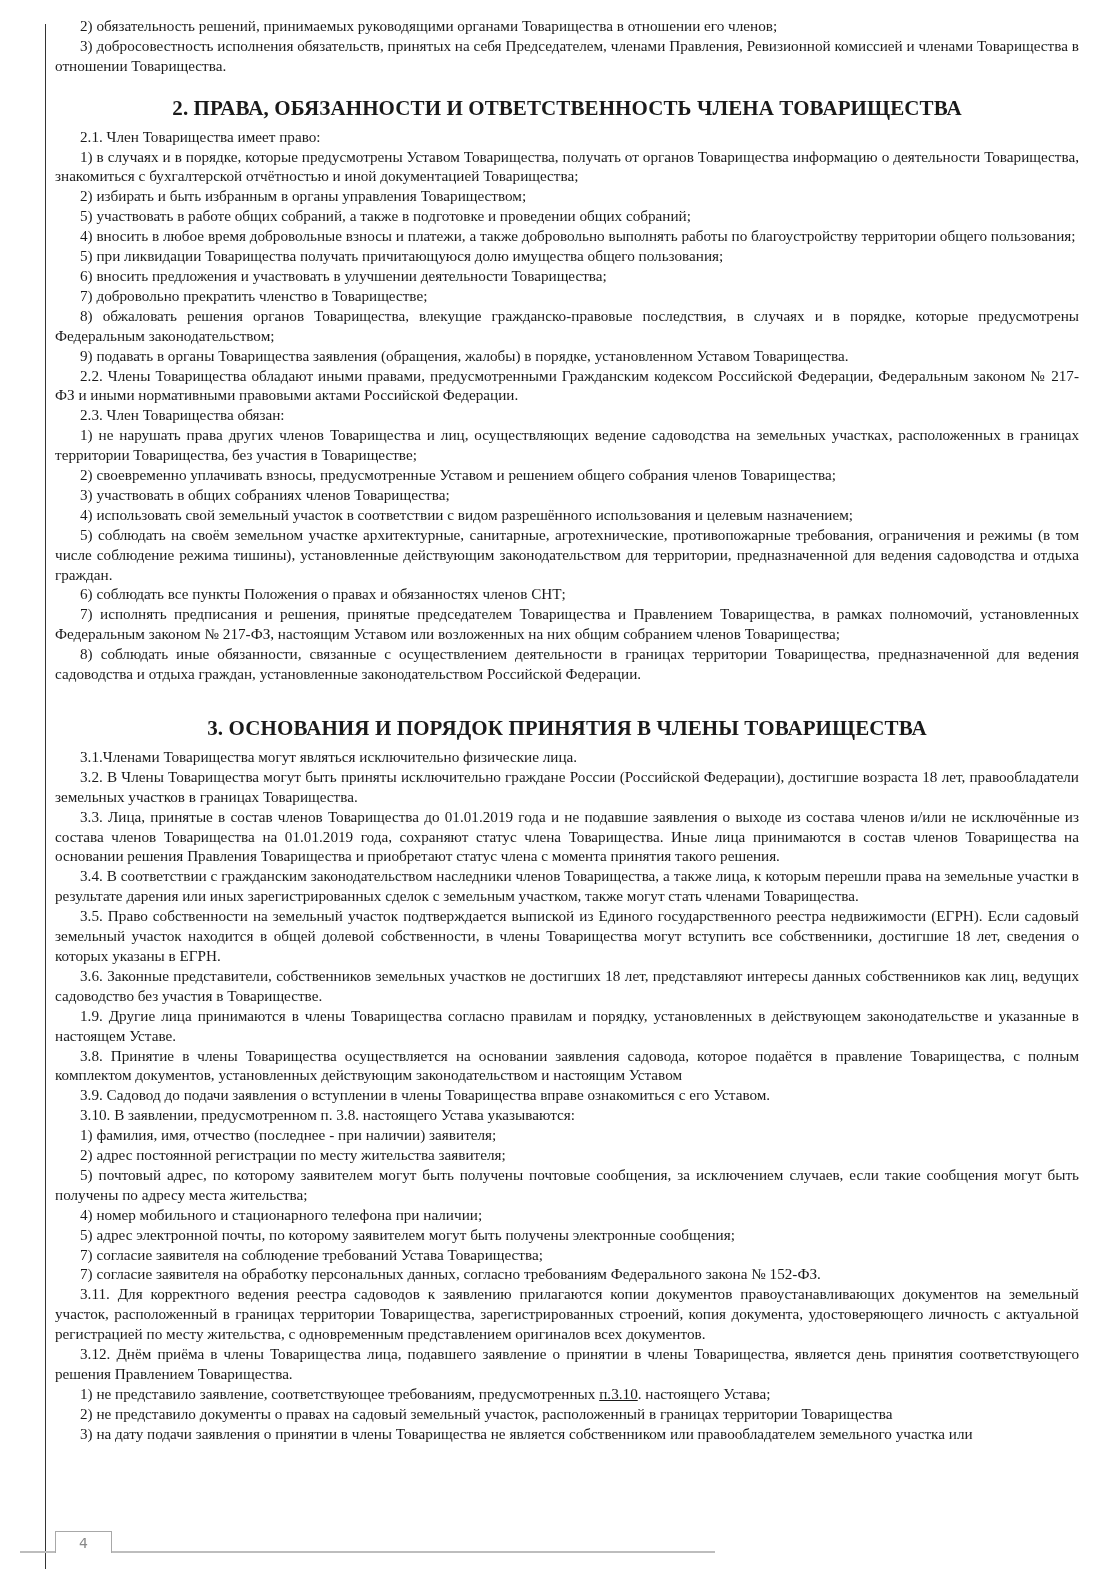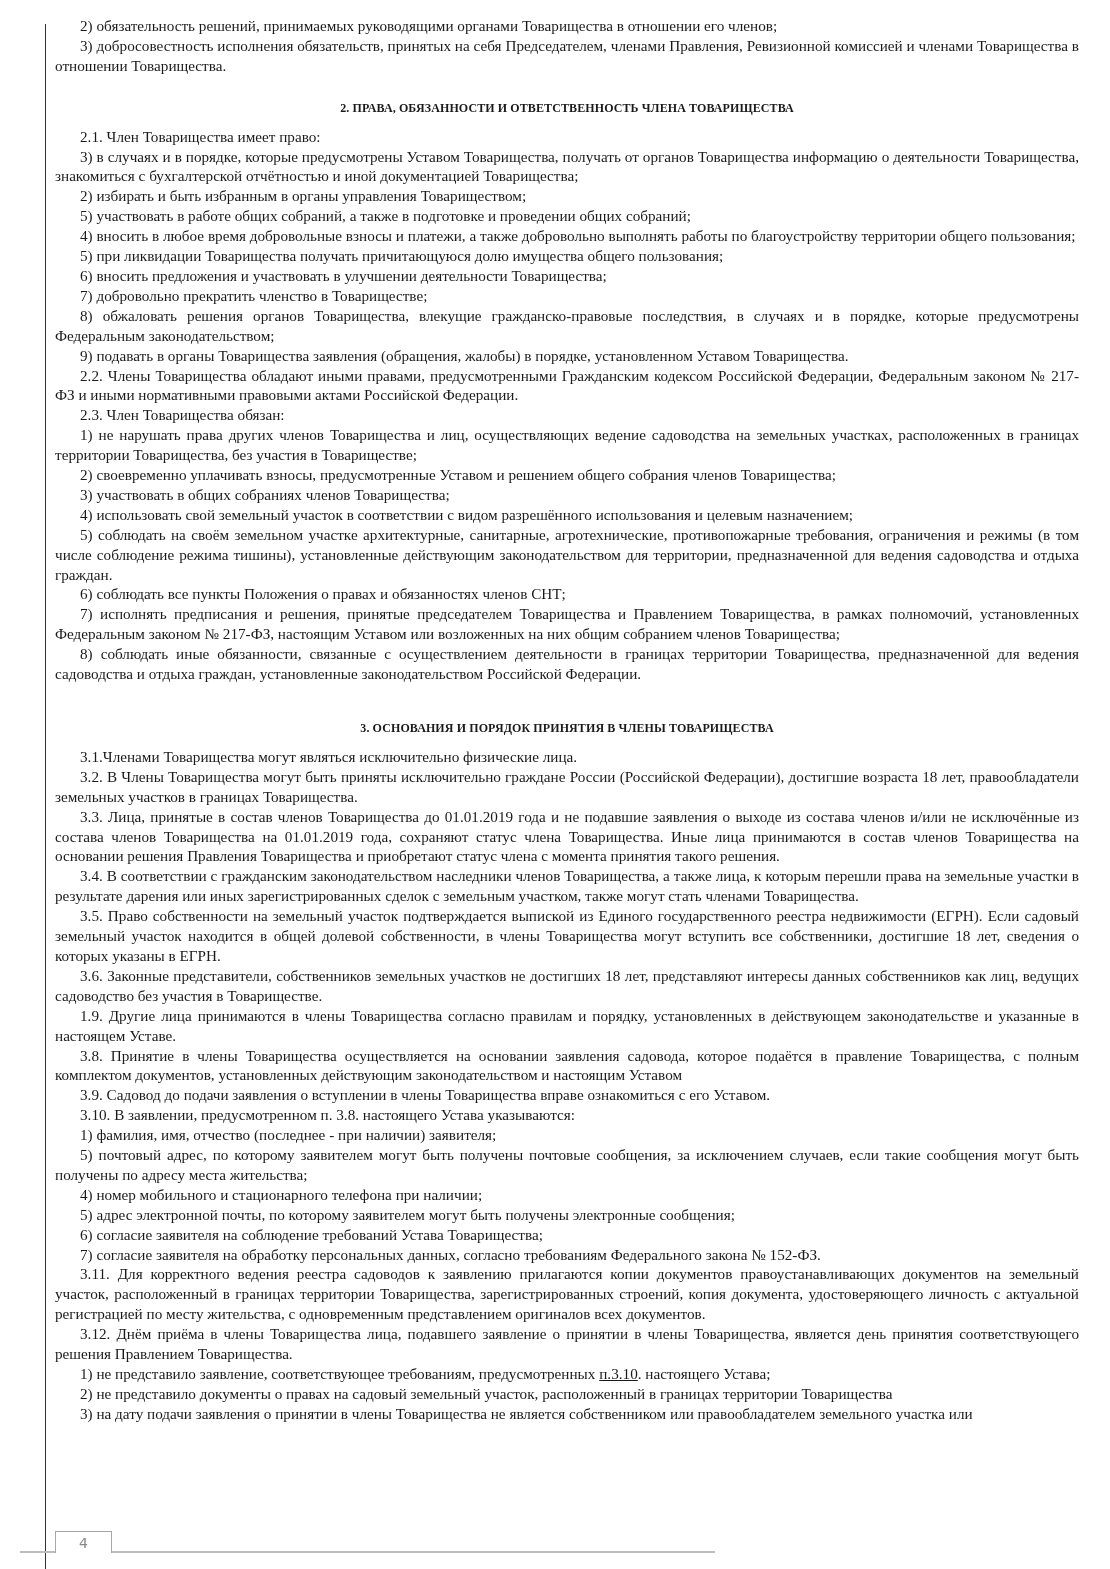--- a/index.html
+++ b/index.html
@@ -14,21 +14,21 @@
     .content {
       position: absolute; left: 55px; top: 16px; width: 1024px;
       font-size: 15.2px; line-height: 19.9px;
     }
     .p {
       text-indent: 25px; text-align: justify; margin: 0;
       text-align-last: left;
     }
     .p.nojust { text-align: left; }
     .heading {
-      font-weight: bold; font-size: 12px; text-align: center; margin: 0;
+      font-weight: bold; font-size: 21px; text-align: center; margin: 0;
       letter-spacing: 0.1px;
     }
     .h2 { margin-top: 23px; margin-bottom: 8px; }
     .h3 { margin-top: 35px; margin-bottom: 8px; }
     .ref { text-decoration: underline; }
     .footer {
       position: absolute; left: 20px; top: 1528px; width: 700px; height: 24px;
     }
     .footer-line {
       position: absolute; left: 0; top: 23px; width: 695px; height: 2px; background: #bdbdbd;
@@ -48,21 +48,21 @@
 <div class="page">
   <div class="left-rule"></div>
 
   <div class="content">
     <p class="p nojust">2) обязательность решений, принимаемых руководящими органами Товарищества в отношении его членов;</p>
     <p class="p">3) добросовестность исполнения обязательств, принятых на себя Председателем, членами Правления, Ревизионной комиссией и членами Товарищества в отношении Товарищества.</p>
 
     <h2 class="heading h2">2. ПРАВА, ОБЯЗАННОСТИ И ОТВЕТСТВЕННОСТЬ ЧЛЕНА ТОВАРИЩЕСТВА</h2>
     <div>
       <p class="p nojust">2.1. Член Товарищества имеет право:</p>
-      <p class="p">3) в случаях и в порядке, которые предусмотрены Уставом Товарищества, получать от органов Товарищества информацию о деятельности Товарищества, знакомиться с бухгалтерской отчётностью и иной документацией Товарищества;</p>
+      <p class="p">1) в случаях и в порядке, которые предусмотрены Уставом Товарищества, получать от органов Товарищества информацию о деятельности Товарищества, знакомиться с бухгалтерской отчётностью и иной документацией Товарищества;</p>
       <p class="p nojust">2) избирать и быть избранным в органы управления Товариществом;</p>
       <p class="p nojust">5) участвовать в работе общих собраний, а также в подготовке и проведении общих собраний;</p>
       <p class="p">4) вносить в любое время добровольные взносы и платежи, а также добровольно выполнять работы по благоустройству территории общего пользования;</p>
       <p class="p nojust">5) при ликвидации Товарищества получать причитающуюся долю имущества общего пользования;</p>
       <p class="p nojust">6) вносить предложения и участвовать в улучшении деятельности Товарищества;</p>
       <p class="p nojust">7) добровольно прекратить членство в Товариществе;</p>
       <p class="p">8) обжаловать решения органов Товарищества, влекущие гражданско-правовые последствия, в случаях и в порядке, которые предусмотрены Федеральным законодательством;</p>
       <p class="p nojust">9) подавать в органы Товарищества заявления (обращения, жалобы) в порядке, установленном Уставом Товарищества.</p>
       <p class="p">2.2. Члены Товарищества обладают иными правами, предусмотренными Гражданским кодексом Российской Федерации, Федеральным законом № 217-ФЗ и иными нормативными правовыми актами Российской Федерации.</p>
       <p class="p nojust">2.3. Член Товарищества обязан:</p>
@@ -82,24 +82,25 @@
       <p class="p">3.2. В Члены Товарищества могут быть приняты исключительно граждане России (Российской Федерации), достигшие возраста 18 лет, правообладатели земельных участков в границах Товарищества.</p>
       <p class="p">3.3. Лица, принятые в состав членов Товарищества до 01.01.2019 года и не подавшие заявления о выходе из состава членов и/или не исключённые из состава членов Товарищества на 01.01.2019 года, сохраняют статус члена Товарищества. Иные лица принимаются в состав членов Товарищества на основании решения Правления Товарищества и приобретают статус члена с момента принятия такого решения.</p>
       <p class="p">3.4. В соответствии с гражданским законодательством наследники членов Товарищества, а также лица, к которым перешли права на земельные участки в результате дарения или иных зарегистрированных сделок с земельным участком, также могут стать членами Товарищества.</p>
       <p class="p">3.5. Право собственности на земельный участок подтверждается выпиской из Единого государственного реестра недвижимости (ЕГРН). Если садовый земельный участок находится в общей долевой собственности, в члены Товарищества могут вступить все собственники, достигшие 18 лет, сведения о которых указаны в ЕГРН.</p>
       <p class="p">3.6. Законные представители, собственников земельных участков не достигших 18 лет, представляют интересы данных собственников как лиц, ведущих садоводство без участия в Товариществе.</p>
       <p class="p">1.9. Другие лица принимаются в члены Товарищества согласно правилам и порядку, установленных в действующем законодательстве и указанные в настоящем Уставе.</p>
       <p class="p">3.8. Принятие в члены Товарищества осуществляется на основании заявления садовода, которое подаётся в правление Товарищества, с полным комплектом документов, установленных действующим законодательством и настоящим Уставом</p>
       <p class="p nojust">3.9. Садовод до подачи заявления о вступлении в члены Товарищества вправе ознакомиться с его Уставом.</p>
       <p class="p nojust">3.10. В заявлении, предусмотренном п. 3.8. настоящего Устава указываются:</p>
       <p class="p nojust">1) фамилия, имя, отчество (последнее - при наличии) заявителя;</p>
+      <p class="p nojust">2) адрес постоянной регистрации по месту жительства заявителя;</p>
       <p class="p">5) почтовый адрес, по которому заявителем могут быть получены почтовые сообщения, за исключением случаев, если такие сообщения могут быть получены по адресу места жительства;</p>
       <p class="p nojust">4) номер мобильного и стационарного телефона при наличии;</p>
       <p class="p nojust">5) адрес электронной почты, по которому заявителем могут быть получены электронные сообщения;</p>
-      <p class="p nojust">6) согласие заявителя на соблюдение требований Устава Товарищества;</p>
+      <p class="p nojust">7) согласие заявителя на соблюдение требований Устава Товарищества;</p>
       <p class="p nojust">7) согласие заявителя на обработку персональных данных, согласно требованиям Федерального закона № 152-ФЗ.</p>
       <p class="p">3.11. Для корректного ведения реестра садоводов к заявлению прилагаются копии документов правоустанавливающих документов на земельный участок, расположенный в границах территории Товарищества, зарегистрированных строений, копия документа, удостоверяющего личность с актуальной регистрацией по месту жительства, с одновременным представлением оригиналов всех документов.</p>
       <p class="p">3.12. Днём приёма в члены Товарищества лица, подавшего заявление о принятии в члены Товарищества, является день принятия соответствующего решения Правлением Товарищества.</p>
       <p class="p nojust"><span>1) не представило заявление, соответствующее требованиям, предусмотренных </span><span class="ref">п.3.10</span><span>. настоящего Устава;</span></p>
       <p class="p nojust">2) не представило документы о правах на садовый земельный участок, расположенный в границах территории Товарищества</p>
       <p class="p nojust">3) на дату подачи заявления о принятии в члены Товарищества не является собственником или правообладателем земельного участка или</p>
     </div>
   </div>
 
   <div class="footer">

